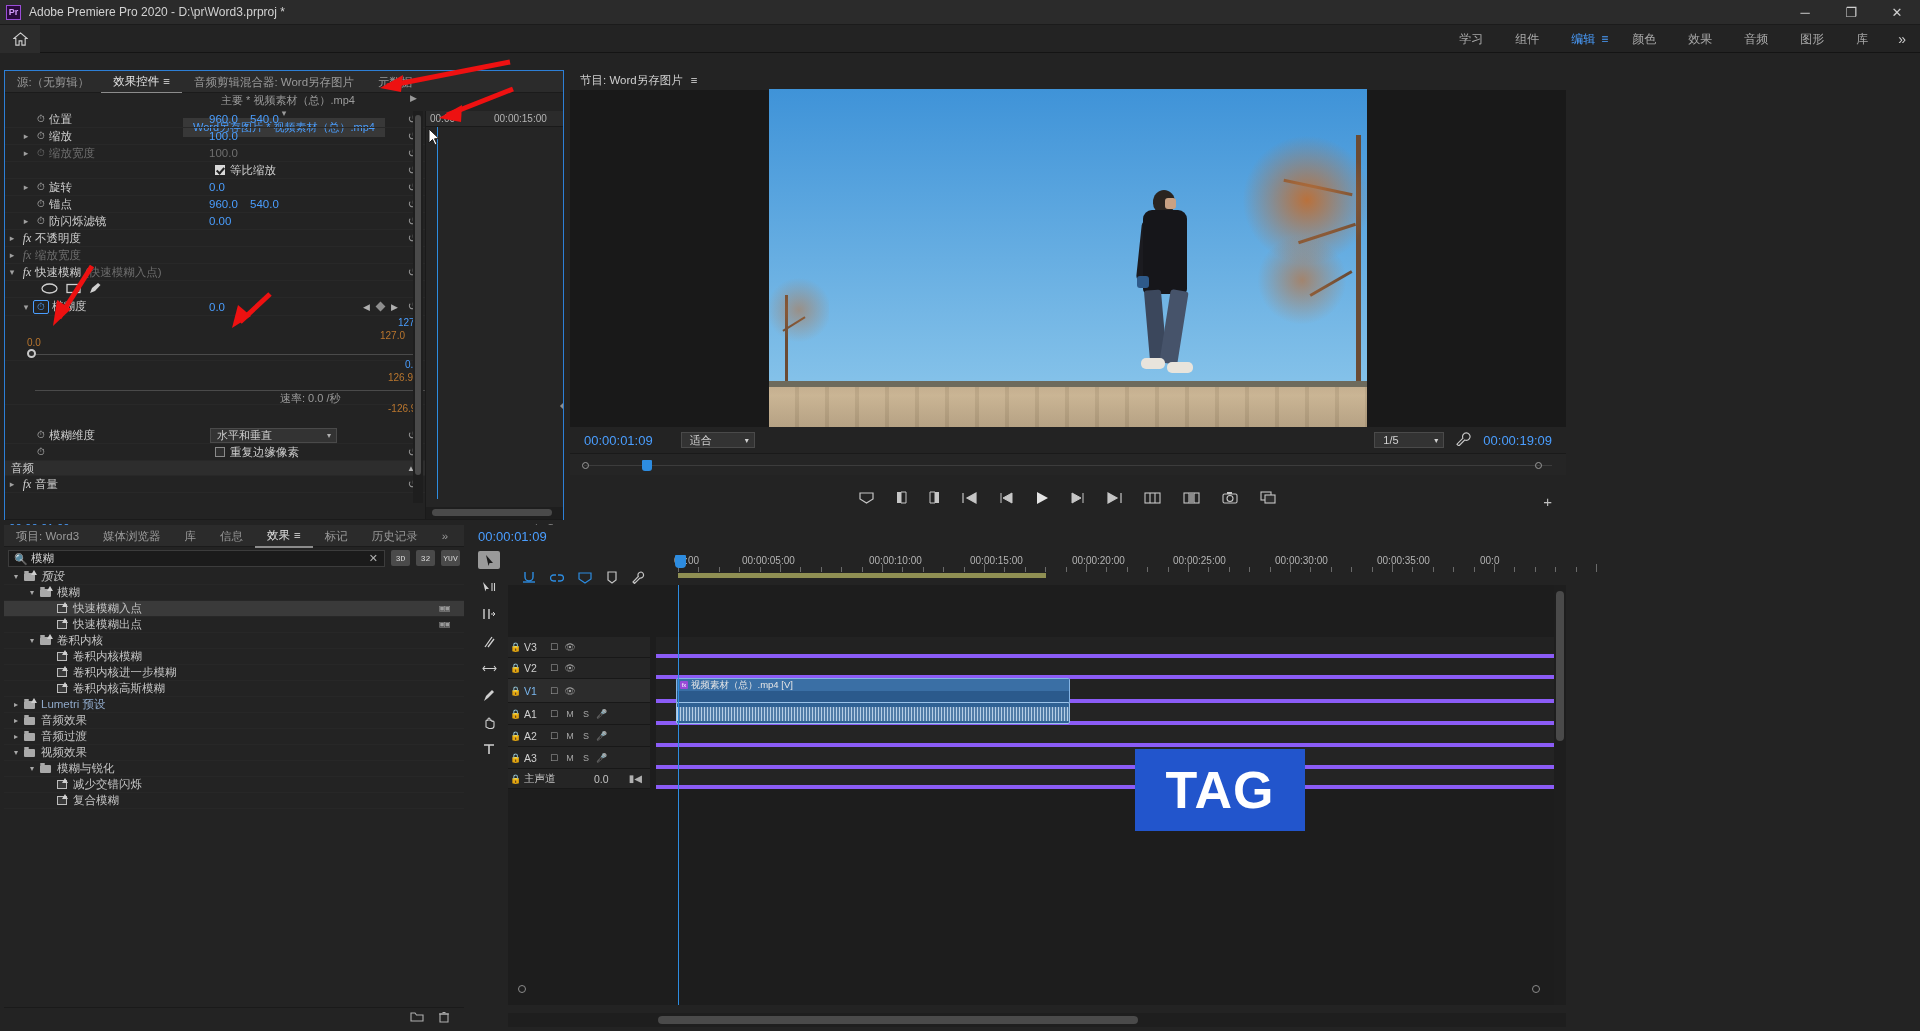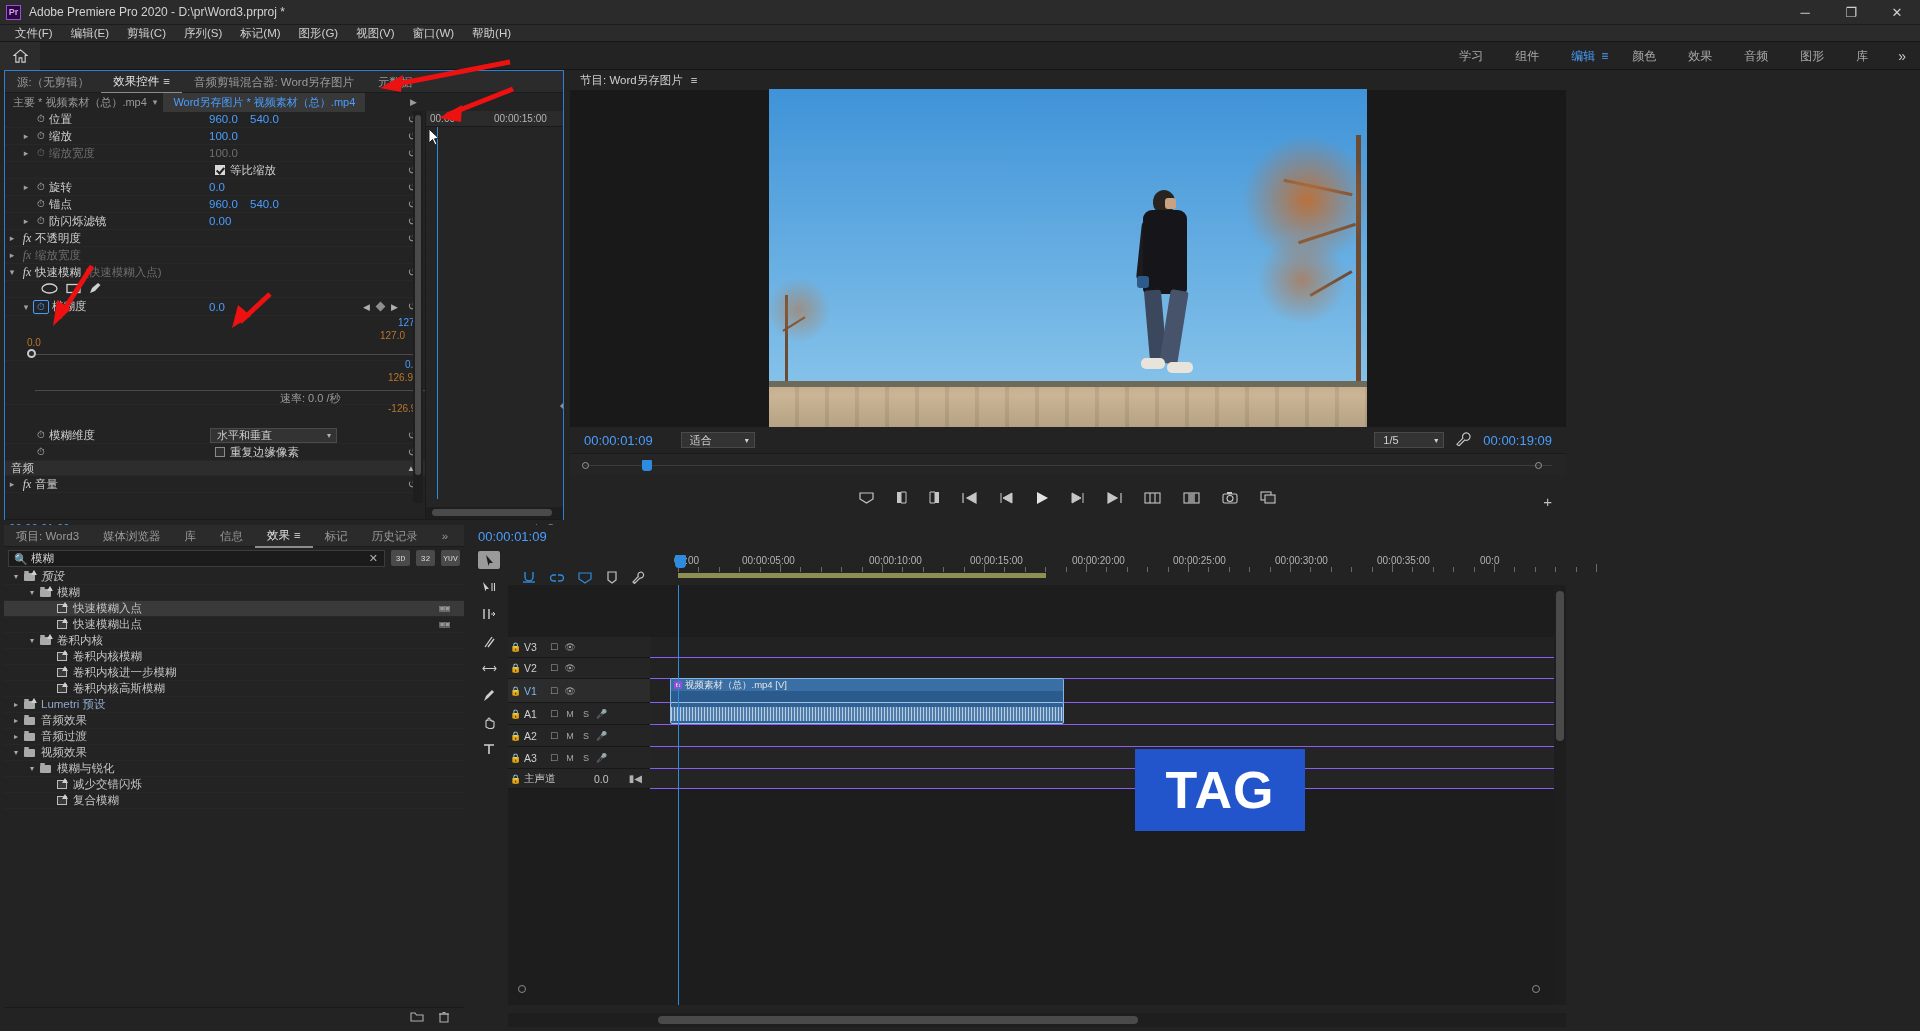--- a/index.html
+++ b/index.html
@@ -34,21 +34,21 @@
 
   
   .panel{position:absolute;background:#232323;}
   .panel-tabs{height:22px;background:#2b2b2b;display:flex;align-items:center;border-bottom:1px solid #1b1b1b;}
   .ptab{padding:0 12px;font-size:11.5px;color:#9a9a9a;line-height:22px;white-space:nowrap;}
   .ptab.active{color:#e4e4e4;border-bottom:2px solid #8c8c8c;}
   .ptab .hm{color:#e4e4e4;margin-left:4px;}
 
   
   #ec{left:4px;top:70px;width:560px;height:450px;border:1px solid #2d7fd6;}
-  .ec-clipbar{height:18px;background:#232323;display:flex;align-items:center;font-size:11px;position:relative;}
+  .ec-clipbar{height:18px;background:#232323;display:flex;align-items:center;font-size:11px;position:relative;flex-direction:column;}
   .ec-seq{color:#9a9a9a;padding-left:8px;}
   .ec-arrow{color:#9a9a9a;margin:0 6px;font-size:9px;}
   .ec-clip{background:#383838;color:#4a9eff;padding:2px 10px;}
   .ec-playarrow{position:absolute;left:405px;color:#9a9a9a;font-size:9px;}
   .ec-body{position:relative;height:408px;overflow:hidden;}
   .ec-left{position:absolute;left:0;top:0;width:420px;height:408px;}
   .ec-right{position:absolute;left:420px;top:0;width:138px;height:408px;background:#252525;border-left:1px solid #1a1a1a;}
 
   .row{height:17px;display:flex;align-items:center;border-bottom:1px solid #282828;font-size:11.5px;position:relative;}
   .row.tall{height:18px;}
@@ -177,21 +177,21 @@
   .tlb{color:#c4c4c4;font-size:12px;}
   .tlb.on{color:#2d8ce0;}
   .tl-ruler{position:absolute;left:180px;right:0;top:30px;height:18px;}
   .tl-rtick{position:absolute;width:1px;height:5px;background:#6a6a6a;top:12px;}
   .tl-rlbl{position:absolute;font-size:10px;color:#b4b4b4;top:0;}
   .tl-workarea{position:absolute;left:180px;right:0;top:48px;height:6px;}
   .wa-bar{position:absolute;height:5px;background:#8f8f53;top:0;}
   .tl-tracks{position:absolute;left:38px;right:0;top:60px;bottom:22px;background:#1d1d1d;}
   .thead{position:absolute;left:0;width:142px;background:#252525;border-bottom:1px solid #181818;
      display:flex;align-items:center;font-size:10.5px;color:#c4c4c4;}
-  .tbody{position:absolute;left:142px;right:0;background:#222;border-bottom:1px solid #8b5cf6;}
+  .tbody{position:absolute;left:148px;right:0;background:#222;border-bottom:4px solid #8b5cf6;}
   .tbody.audio{background:#242424;}
   .ticon{width:16px;display:flex;align-items:center;justify-content:center;color:#a6a6a6;font-size:9px;flex:none;}
   .tname{width:22px;color:#d0d0d0;font-size:10.5px;}
   .clip-v{position:absolute;height:26px;background:#2b5a8c;border:1px solid #84b4e4;border-radius:2px;overflow:hidden;}
   .clip-v .hdr{height:12px;background:#3a6fa5;display:flex;align-items:center;padding-left:3px;gap:3px;}
   .clip-lbl{color:#e6e6e6;font-size:9.5px;white-space:nowrap;}
   .clip-fx{width:8px;height:8px;background:#9a4ad8;color:#fff;font-size:6px;display:flex;align-items:center;justify-content:center;border-radius:1px;}
   .clip-a{position:absolute;height:22px;background:#2f6193;border:1px solid #9cc4ea;border-radius:2px;overflow:hidden;}
   .wave{position:absolute;left:0;right:0;top:4px;height:14px;
      background:repeating-linear-gradient(90deg,#cfe2f4 0 1px,rgba(207,226,244,.25) 1px 3px);opacity:.85;}
@@ -222,31 +222,20 @@
   <div class="titlebar">
     <div class="pr-logo">Pr</div>
     <div class="title-text">Adobe Premiere Pro 2020 - D:\pr\Word3.prproj *</div>
     <div class="win-btns">
       <div class="win-btn">─</div>
       <div class="win-btn">❐</div>
       <div class="win-btn close">✕</div>
     </div>
   </div>
 
-  <div class="menubar">
-    <div class="menu-item">文件(F)</div>
-    <div class="menu-item">编辑(E)</div>
-    <div class="menu-item">剪辑(C)</div>
-    <div class="menu-item">序列(S)</div>
-    <div class="menu-item">标记(M)</div>
-    <div class="menu-item">图形(G)</div>
-    <div class="menu-item">视图(V)</div>
-    <div class="menu-item">窗口(W)</div>
-    <div class="menu-item">帮助(H)</div>
-  </div>
 
   <div class="wsbar">
     <div class="home-btn">
       <svg width="15" height="14" viewBox="0 0 16 15">
           <path d="M8 1 L15 7 H13 V14 H9.5 V9.5 H6.5 V14 H3 V7 H1 Z" fill="none" stroke="#cfcfcf" stroke-width="1.2"></path>
         </svg>
     </div>
     <div class="ws-tabs">
       <div class="ws-tab">学习</div>
       <div class="ws-tab">组件</div>

